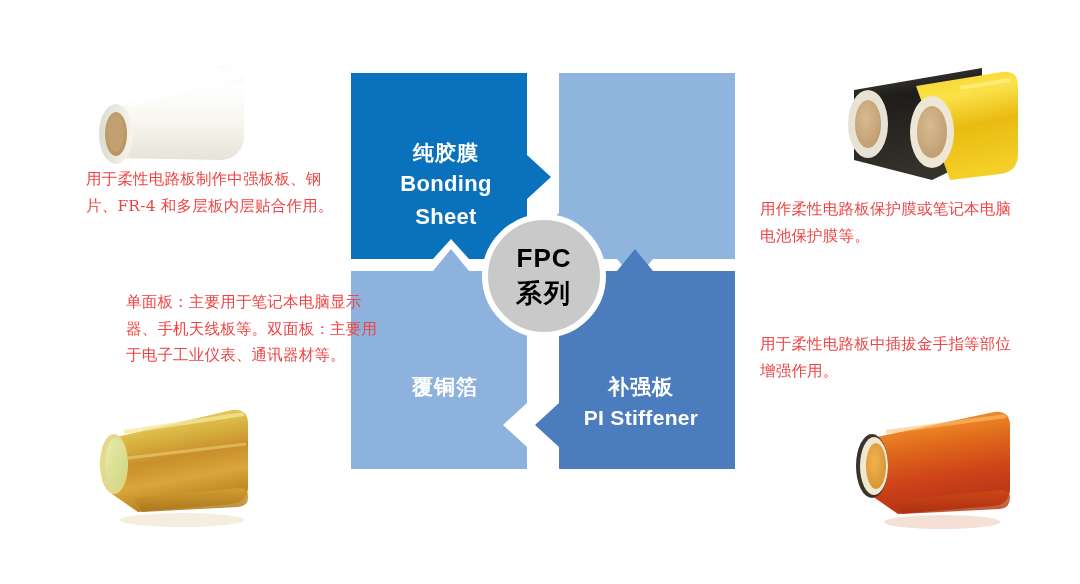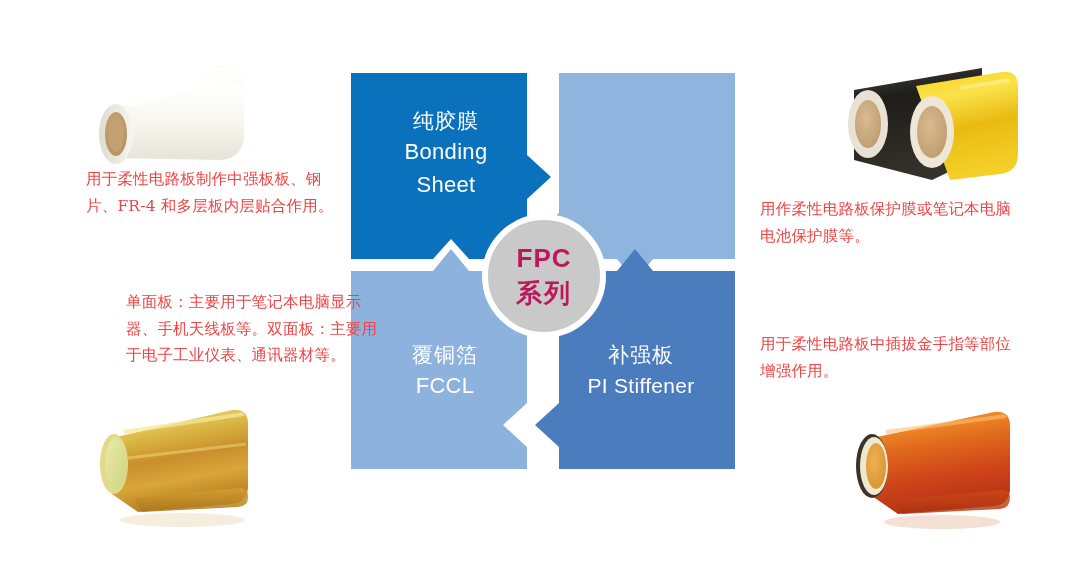--- a/index.html
+++ b/index.html
@@ -14,43 +14,44 @@
 
   
   .diagram{position:absolute;left:351px;top:73px;width:384px;height:396px;}
   .diagram svg{display:block;}
 
   .quad-label{
     position:absolute;
     text-align:center;
     color:#ffffff;
     line-height:1.30;
-    font-weight:normal;
+    font-weight:bold;
     pointer-events:none;
+    margin-top:32px;
   }
   .quad-label .cn{display:block;font-size:21px;letter-spacing:1px;}
   .quad-label .en{display:block;font-size:22px;letter-spacing:0.3px;margin-top:4px;}
   .quad-label.small .en{font-size:21px;}
 
   #lbl-tl{left:10px;top:34px;width:170px;}
   #lbl-tr{left:204px;top:56px;width:172px;}
   #lbl-bl{left:8px;top:268px;width:172px;}
   #lbl-br{left:200px;top:268px;width:180px;text-align:center;}
 
   .center-circle{
     position:absolute;
     left:131px;top:141px;
     width:124px;height:124px;
     border-radius:50%;
     background:#c9c9c9;
     border:6px solid #ffffff;
     box-sizing:border-box;
     display:flex;flex-direction:column;
     align-items:center;justify-content:center;
-    color:#be185d;
+    color:#000000;
     font-weight:bold;
     line-height:1.22;
   }
   .center-circle .c1{font-size:26px;letter-spacing:1px;}
   .center-circle .c2{font-size:26px;letter-spacing:2px;margin-top:3px;}
 
   
   .desc{
     position:absolute;
     color:#ef4444;
@@ -214,21 +215,20 @@
 
     <div class="quad-label" id="lbl-tl">
       <span class="cn">纯胶膜</span>
       <span class="en">Bonding</span>
       <span class="en">Sheet</span>
     </div>
 
 
     <div class="quad-label" id="lbl-bl">
       <span class="cn">覆铜箔</span>
-      <span class="en">FCCL</span>
     </div>
 
     <div class="quad-label small" id="lbl-br">
       <span class="cn">补强板</span>
       <span class="en">PI Stiffener</span>
     </div>
 
     <div class="center-circle">
       <span class="c1">FPC</span>
       <span class="c2">系列</span>

